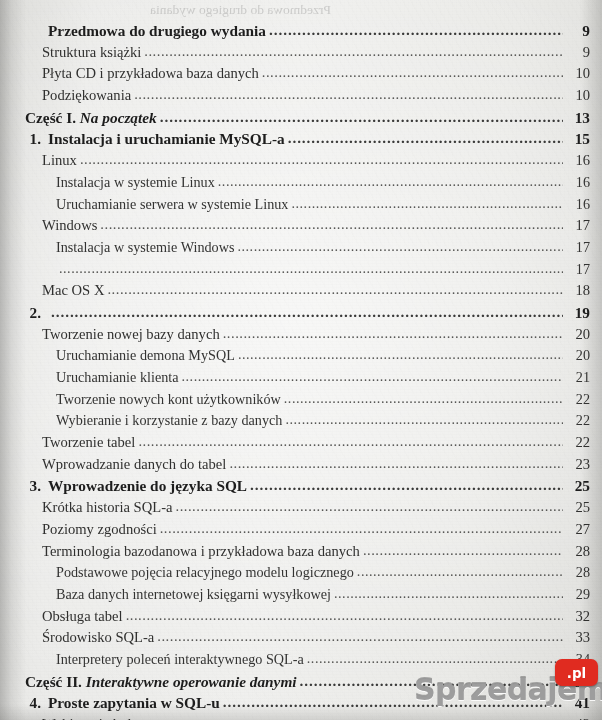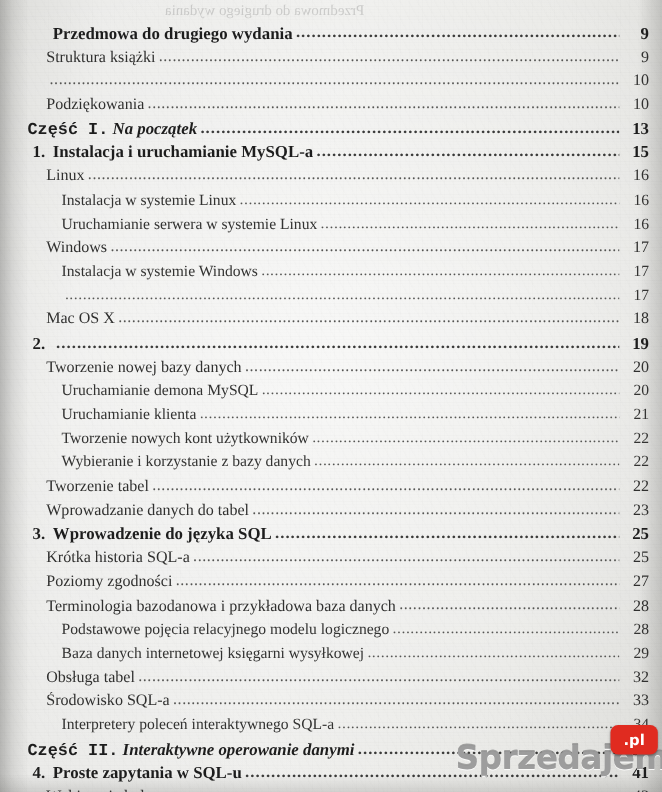--- a/index.html
+++ b/index.html
@@ -130,21 +130,21 @@
   .lv1 .pg  { font-weight: bold; }
   .lv1 .dots { color: #3a3a39; letter-spacing: .9px; }
 
   
   .part {
     padding-left: 25px;
     font-size: 15.3px;
     font-weight: bold;
     color: #1d1d1d;
   }
-  .part .lead { font-style: normal; font-family: Liberation Mono, monospace; }
+  .part .lead { font-style: normal; }
   .part .ital { font-style: italic; }
   .part .pg { font-weight: bold; }
   .part .dots { color: #3a3a39; letter-spacing: .9px; }
 
   
   .lv2 {
     padding-left: 42px;
     font-size: 14.6px;
     font-weight: normal;
     color: #30302f;
@@ -214,20 +214,21 @@
         <span class="title">Przedmowa do drugiego wydania</span>
         <span class="dots"></span>
         <span class="pg">9</span>
       </div>
       <div class="row lv2">
         <span class="title">Struktura książki</span>
         <span class="dots"></span>
         <span class="pg">9</span>
       </div>
       <div class="row lv2">
+        <span class="title">Płyta CD i przykładowa baza danych</span>
         <span class="dots"></span>
         <span class="pg">10</span>
       </div>
       <div class="row lv2">
         <span class="title">Podziękowania</span>
         <span class="dots"></span>
         <span class="pg">10</span>
       </div>
       <div class="row part">
         <span class="title"><span class="lead">Część I.</span> <span class="ital">Na początek</span></span>

